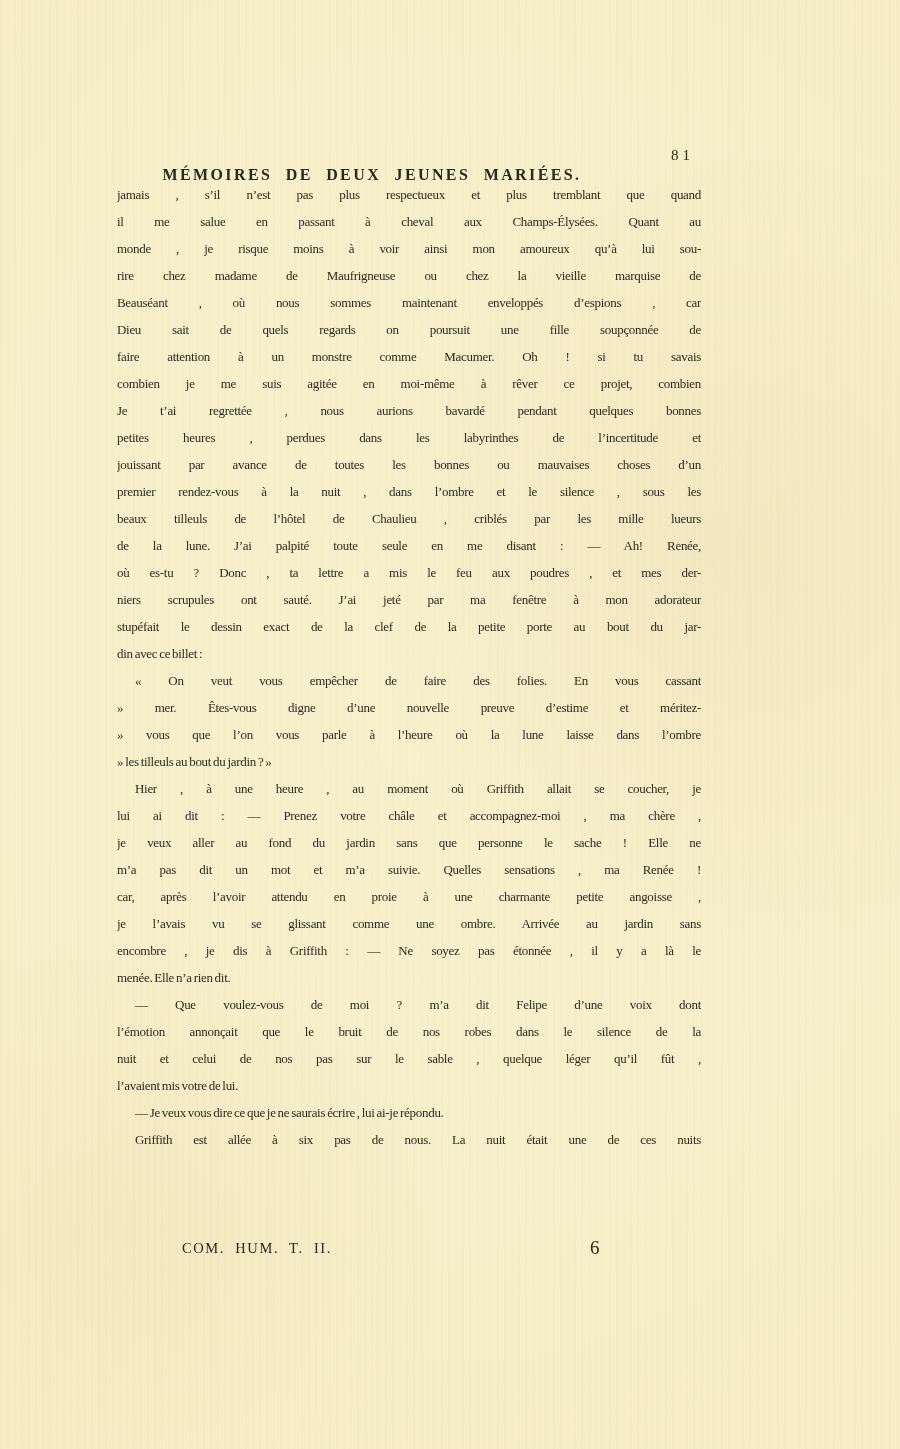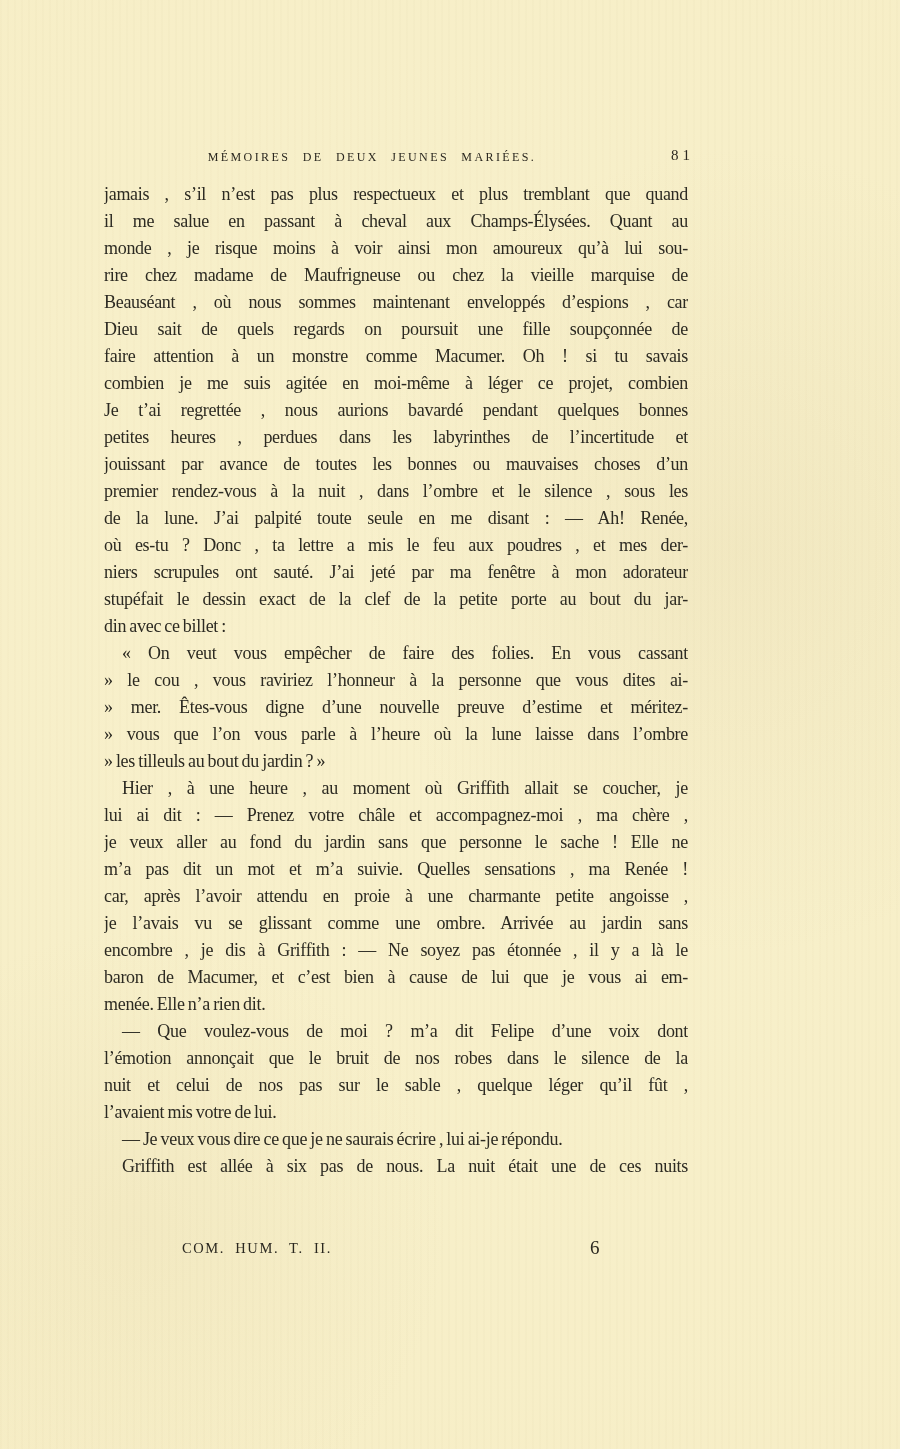--- a/index.html
+++ b/index.html
@@ -15,36 +15,36 @@
       repeating-linear-gradient(90deg, rgba(140,115,60,0.022) 0 2px, rgba(0,0,0,0) 2px 7px),
       #f6edc4;
     font-family:"Liberation Serif","DejaVu Serif",serif;
     color:#2c2a22;
   }
   
   #running-header{
     position:absolute;left:110px;top:150px;width:584px;height:28px;
   }
   #header-title{
-    position:absolute;left:0;right:60px;top:0;
+    position:absolute;left:0;right:60px;top:16px;
     text-align:center;
-    font-size:12px;font-weight:400;
+    font-size:16px;font-weight:700;
     letter-spacing:2.4px;word-spacing:7px;
     color:#2b2820;
     white-space:nowrap;
   }
   #page-number{
     position:absolute;right:0;top:-3px;
     font-size:15px;letter-spacing:4px;
     color:#2b2820;
   }
   
   #text-block{
-    position:absolute;left:104px;top:181px;width:584px;
-    font-size:18px;line-height:27px;
+    position:absolute;left:117px;top:181px;width:584px;
+    font-size:13px;line-height:27px;
     letter-spacing:-0.3px;word-spacing:-1px;
   }
   .paragraph{margin:0;padding:0;}
   .text-line{
     height:27px;overflow:hidden;
     text-align:justify;text-align-last:justify;
     text-justify:inter-word;
     white-space:nowrap;
   }
   .text-line.last{text-align-last:left;}
@@ -76,47 +76,46 @@
 
   <div id="text-block">
       <div class="paragraph">
         <div class="text-line">jamais , s’il n’est pas plus respectueux et plus tremblant que quand</div>
         <div class="text-line">il me salue en passant à cheval aux Champs-Élysées. Quant au</div>
         <div class="text-line">monde , je risque moins à voir ainsi mon amoureux qu’à lui sou-</div>
         <div class="text-line">rire chez madame de Maufrigneuse ou chez la vieille marquise de</div>
         <div class="text-line">Beauséant , où nous sommes maintenant enveloppés d’espions , car</div>
         <div class="text-line">Dieu sait de quels regards on poursuit une fille soupçonnée de</div>
         <div class="text-line">faire attention à un monstre comme Macumer. Oh ! si tu savais</div>
-        <div class="text-line">combien je me suis agitée en moi-même à léger ce projet, combien</div>
+        <div class="text-line">combien je me suis agitée en moi-même à rêver ce projet, combien</div>
         <div class="text-line">Je t’ai regrettée , nous aurions bavardé pendant quelques bonnes</div>
         <div class="text-line">petites heures , perdues dans les labyrinthes de l’incertitude et</div>
         <div class="text-line">jouissant par avance de toutes les bonnes ou mauvaises choses d’un</div>
         <div class="text-line">premier rendez-vous à la nuit , dans l’ombre et le silence , sous les</div>
+        <div class="text-line">beaux tilleuls de l’hôtel de Chaulieu , criblés par les mille lueurs</div>
         <div class="text-line">de la lune. J’ai palpité toute seule en me disant : — Ah! Renée,</div>
         <div class="text-line">où es-tu ? Donc , ta lettre a mis le feu aux poudres , et mes der-</div>
         <div class="text-line">niers scrupules ont sauté. J’ai jeté par ma fenêtre à mon adorateur</div>
         <div class="text-line">stupéfait le dessin exact de la clef de la petite porte au bout du jar-</div>
         <div class="text-line last">din avec ce billet :</div>
       </div>
       <div class="paragraph">
         <div class="text-line indent">« On veut vous empêcher de faire des folies. En vous cassant</div>
-        <div class="text-line">» le cou , vous raviriez l’honneur à la personne que vous dites ai-</div>
         <div class="text-line">» mer. Êtes-vous digne d’une nouvelle preuve d’estime et méritez-</div>
         <div class="text-line">» vous que l’on vous parle à l’heure où la lune laisse dans l’ombre</div>
         <div class="text-line last">» les tilleuls au bout du jardin ? »</div>
       </div>
       <div class="paragraph">
         <div class="text-line indent">Hier , à une heure , au moment où Griffith allait se coucher, je</div>
         <div class="text-line">lui ai dit : — Prenez votre châle et accompagnez-moi , ma chère ,</div>
         <div class="text-line">je veux aller au fond du jardin sans que personne le sache ! Elle ne</div>
         <div class="text-line">m’a pas dit un mot et m’a suivie. Quelles sensations , ma Renée !</div>
         <div class="text-line">car, après l’avoir attendu en proie à une charmante petite angoisse ,</div>
         <div class="text-line">je l’avais vu se glissant comme une ombre. Arrivée au jardin sans</div>
         <div class="text-line">encombre , je dis à Griffith : — Ne soyez pas étonnée , il y a là le</div>
-        <div class="text-line">baron de Macumer, et c’est bien à cause de lui que je vous ai em-</div>
         <div class="text-line last">menée. Elle n’a rien dit.</div>
       </div>
       <div class="paragraph">
         <div class="text-line indent">— Que voulez-vous de moi ? m’a dit Felipe d’une voix dont</div>
         <div class="text-line">l’émotion annonçait que le bruit de nos robes dans le silence de la</div>
         <div class="text-line">nuit et celui de nos pas sur le sable , quelque léger qu’il fût ,</div>
         <div class="text-line last">l’avaient mis votre de lui.</div>
       </div>
       <div class="paragraph">
         <div class="text-line indent last">— Je veux vous dire ce que je ne saurais écrire , lui ai-je répondu.</div>

